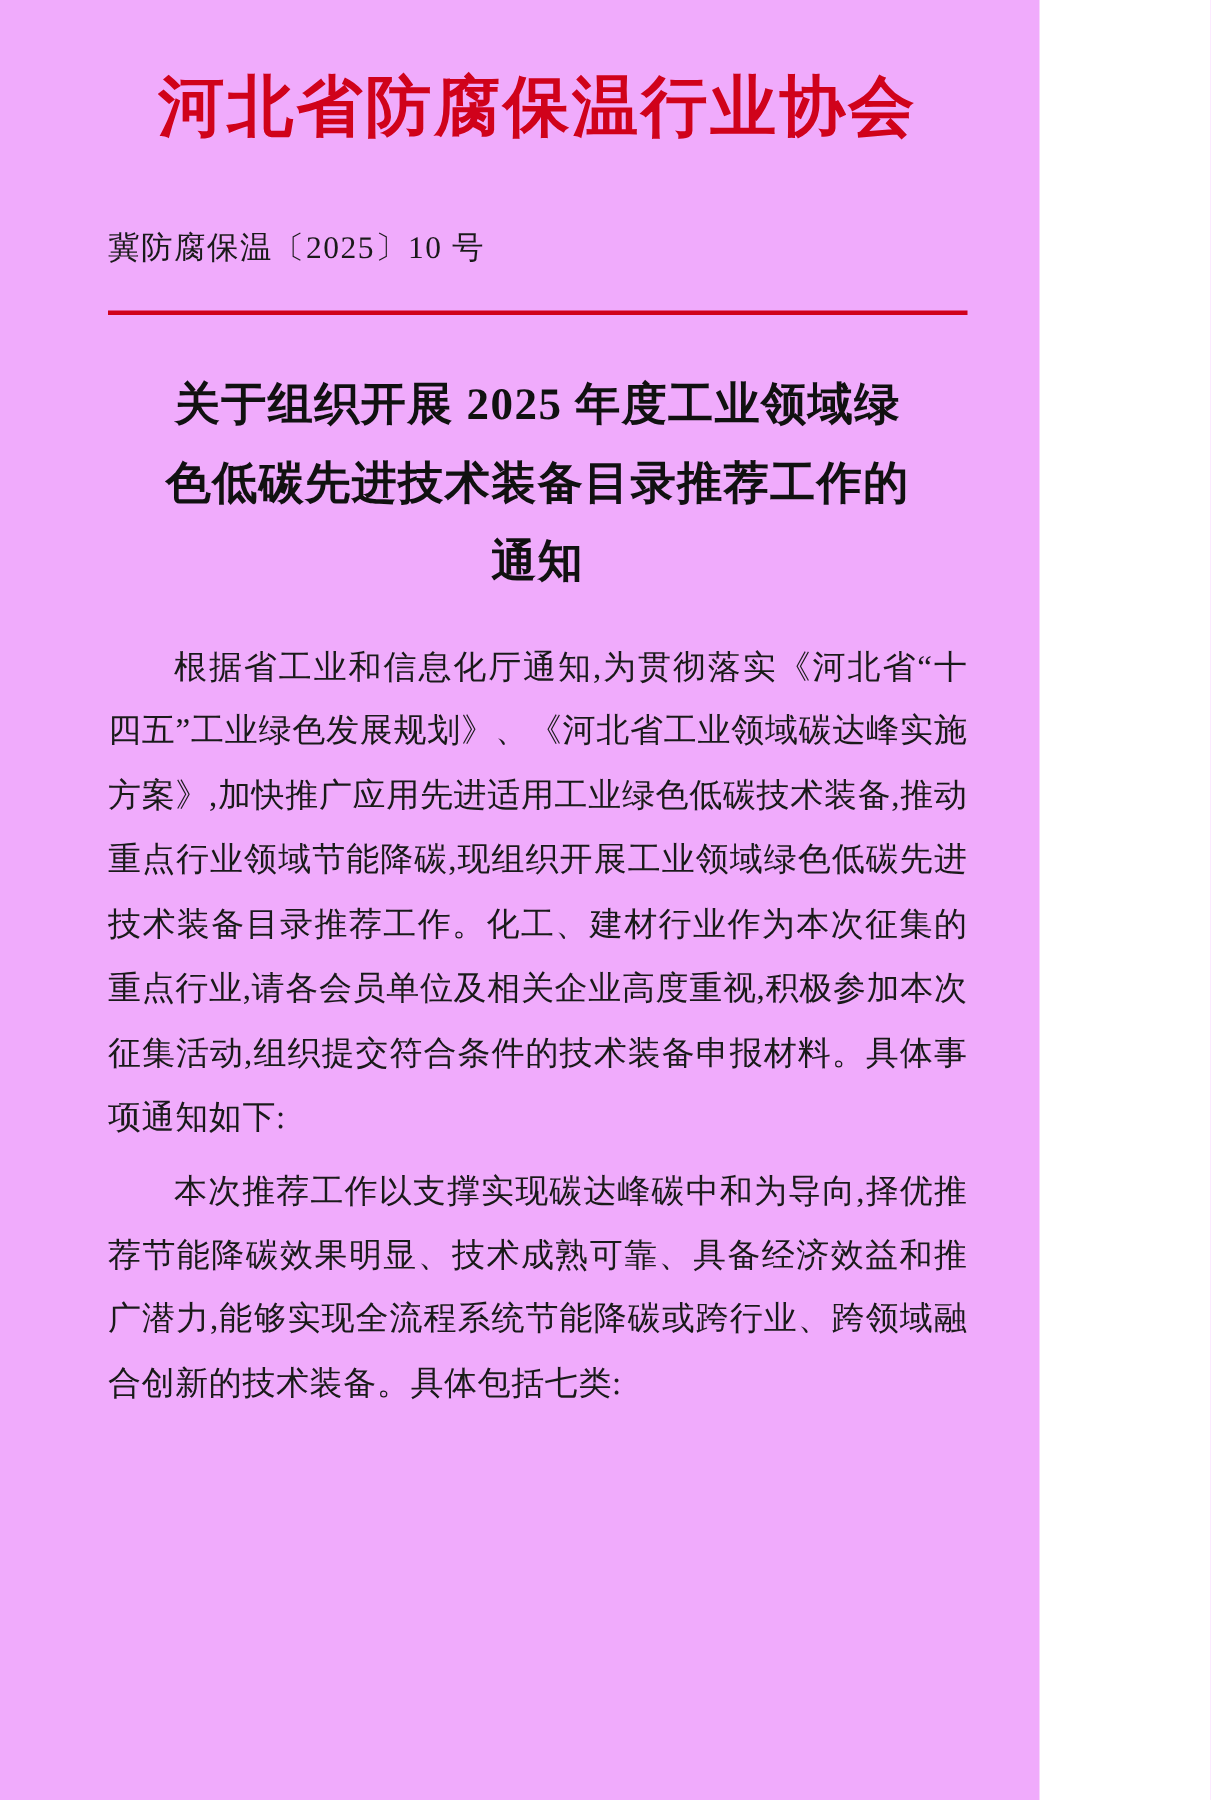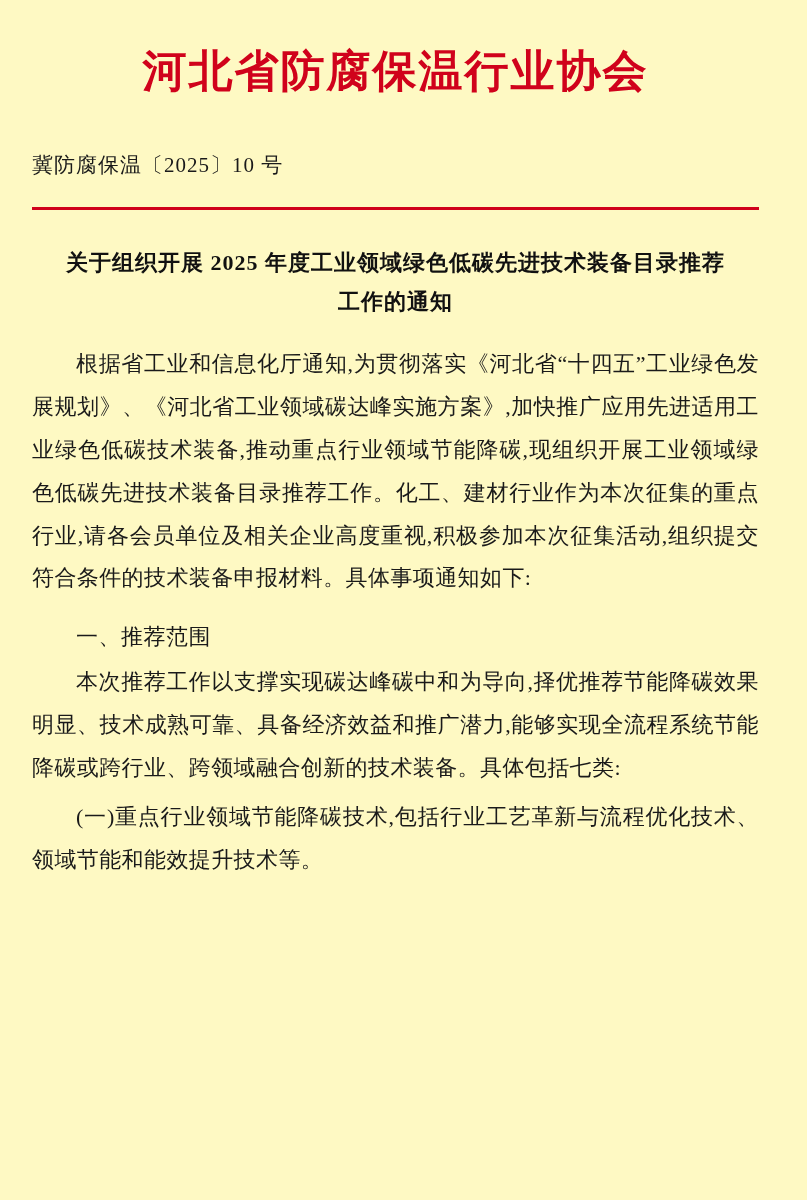--- a/index.html
+++ b/index.html
@@ -8,25 +8,25 @@
     background: #ffffff;
   }
   body {
     width: 807px;
     min-height: 1200px;
     font-family: "Liberation Serif", "DejaVu Serif", serif;
     color: #1a1a1a;
   }
   .page {
     position: relative;
-    width: 807px;
+    width: 693px;
     min-height: 1200px;
     box-sizing: border-box;
-    padding: 30px 48px 0 32px;
-    background: #fef9c3;
+    padding: 30px 48px 0 72px;
+    background: #f0abfc;
   }
   .letterhead {
     text-align: center;
     color: #d0021b;
     font-family: "Liberation Serif", "DejaVu Serif", serif;
     font-weight: bold;
     font-size: 44px;
     letter-spacing: 2px;
     line-height: 1.25;
     margin-top: 14px;
@@ -42,21 +42,21 @@
   }
   .red-rule {
     height: 3px;
     background: #d0021b;
     margin-top: 28px;
     margin-bottom: 34px;
   }
   .doc-title {
     text-align: center;
     font-weight: bold;
-    font-size: 22px;
+    font-size: 30px;
     line-height: 1.75;
     letter-spacing: 1px;
     margin: 6px 30px 22px 30px;
     color: #111;
   }
   .salutation {
     font-size: 22px;
     line-height: 1.9;
     letter-spacing: 0.5px;
     margin-bottom: 8px;
@@ -87,20 +87,18 @@
 
   <div class="doc-number">冀防腐保温〔2025〕10 号</div>
 
   <div class="red-rule"></div>
 
   <div class="doc-title">关于组织开展 2025 年度工业领域绿色低碳先进技术装备目录推荐工作的通知</div>
 
 
   <p class="body-text">根据省工业和信息化厅通知,为贯彻落实《河北省“十四五”工业绿色发展规划》、《河北省工业领域碳达峰实施方案》,加快推广应用先进适用工业绿色低碳技术装备,推动重点行业领域节能降碳,现组织开展工业领域绿色低碳先进技术装备目录推荐工作。化工、建材行业作为本次征集的重点行业,请各会员单位及相关企业高度重视,积极参加本次征集活动,组织提交符合条件的技术装备申报材料。具体事项通知如下:</p>
 
-  <div class="section-head">一、推荐范围</div>
 
   <p class="body-text">本次推荐工作以支撑实现碳达峰碳中和为导向,择优推荐节能降碳效果明显、技术成熟可靠、具备经济效益和推广潜力,能够实现全流程系统节能降碳或跨行业、跨领域融合创新的技术装备。具体包括七类:</p>
 
-  <p class="body-text">(一)重点行业领域节能降碳技术,包括行业工艺革新与流程优化技术、领域节能和能效提升技术等。</p>
 
 
 </div>
 
 </body></html>

